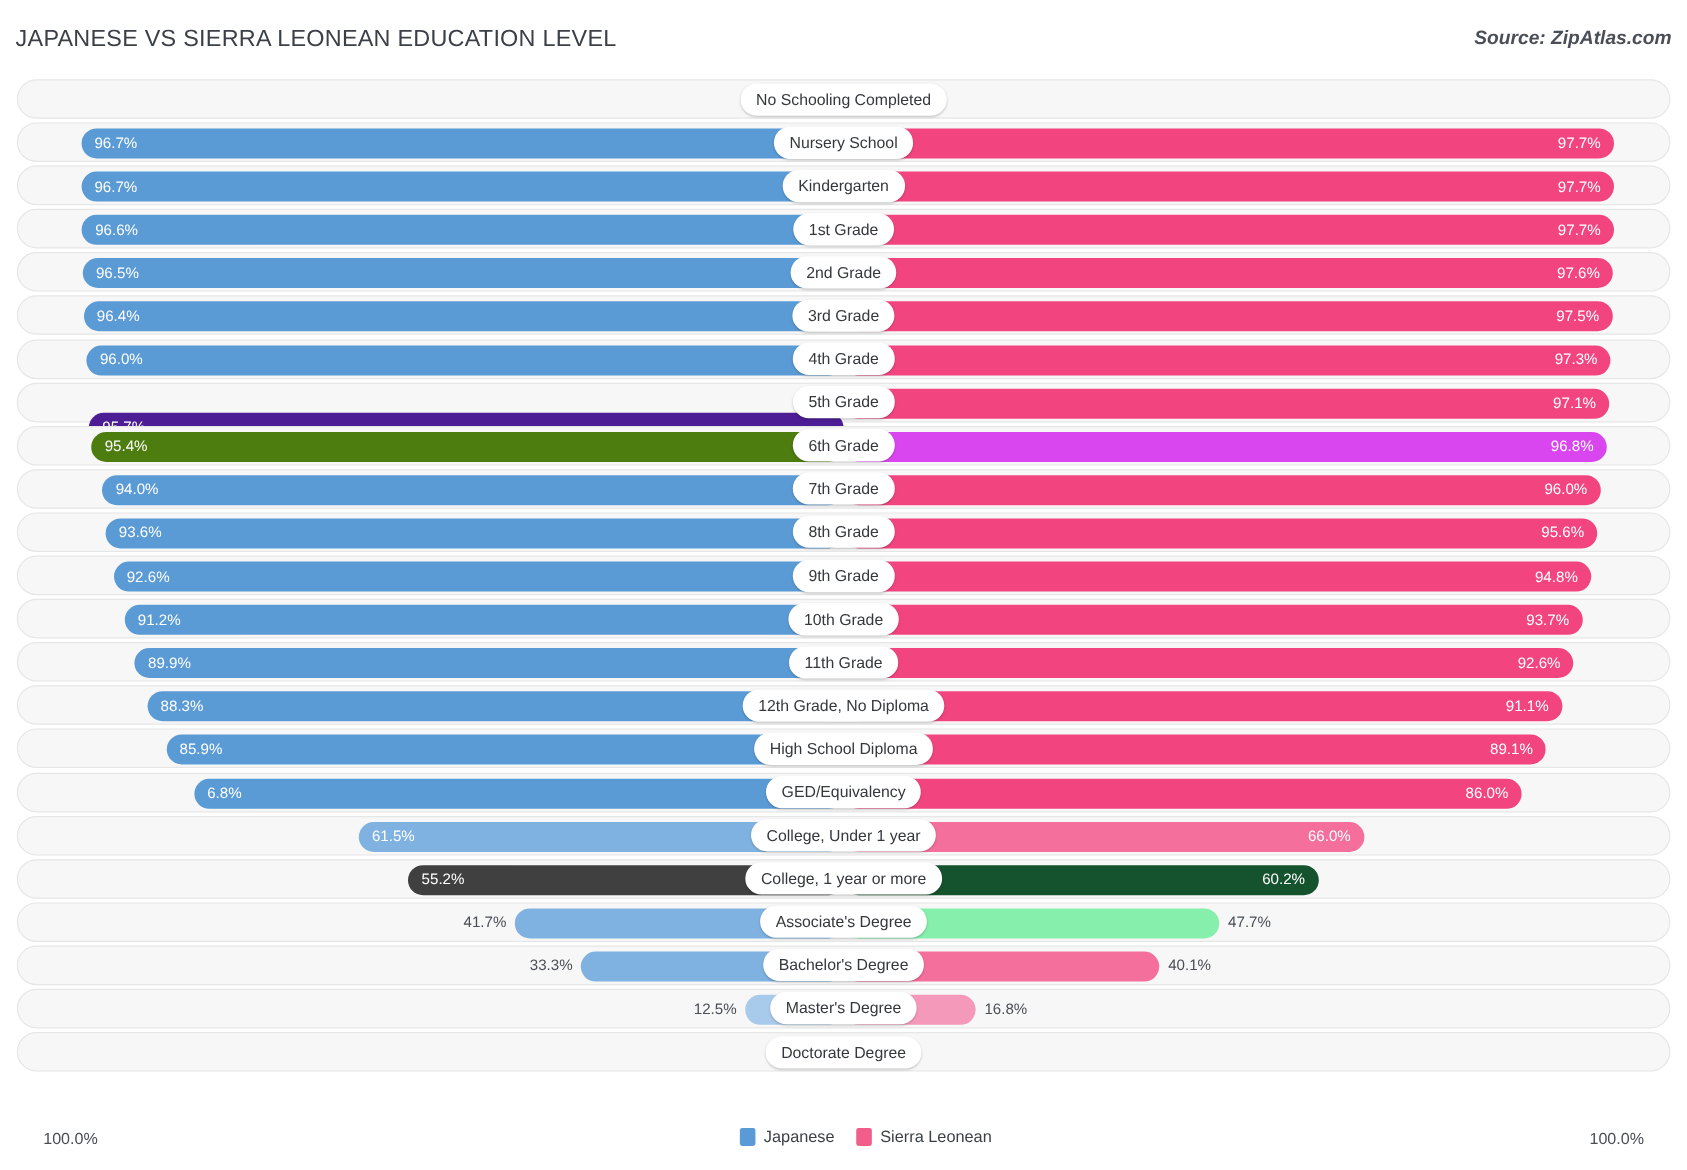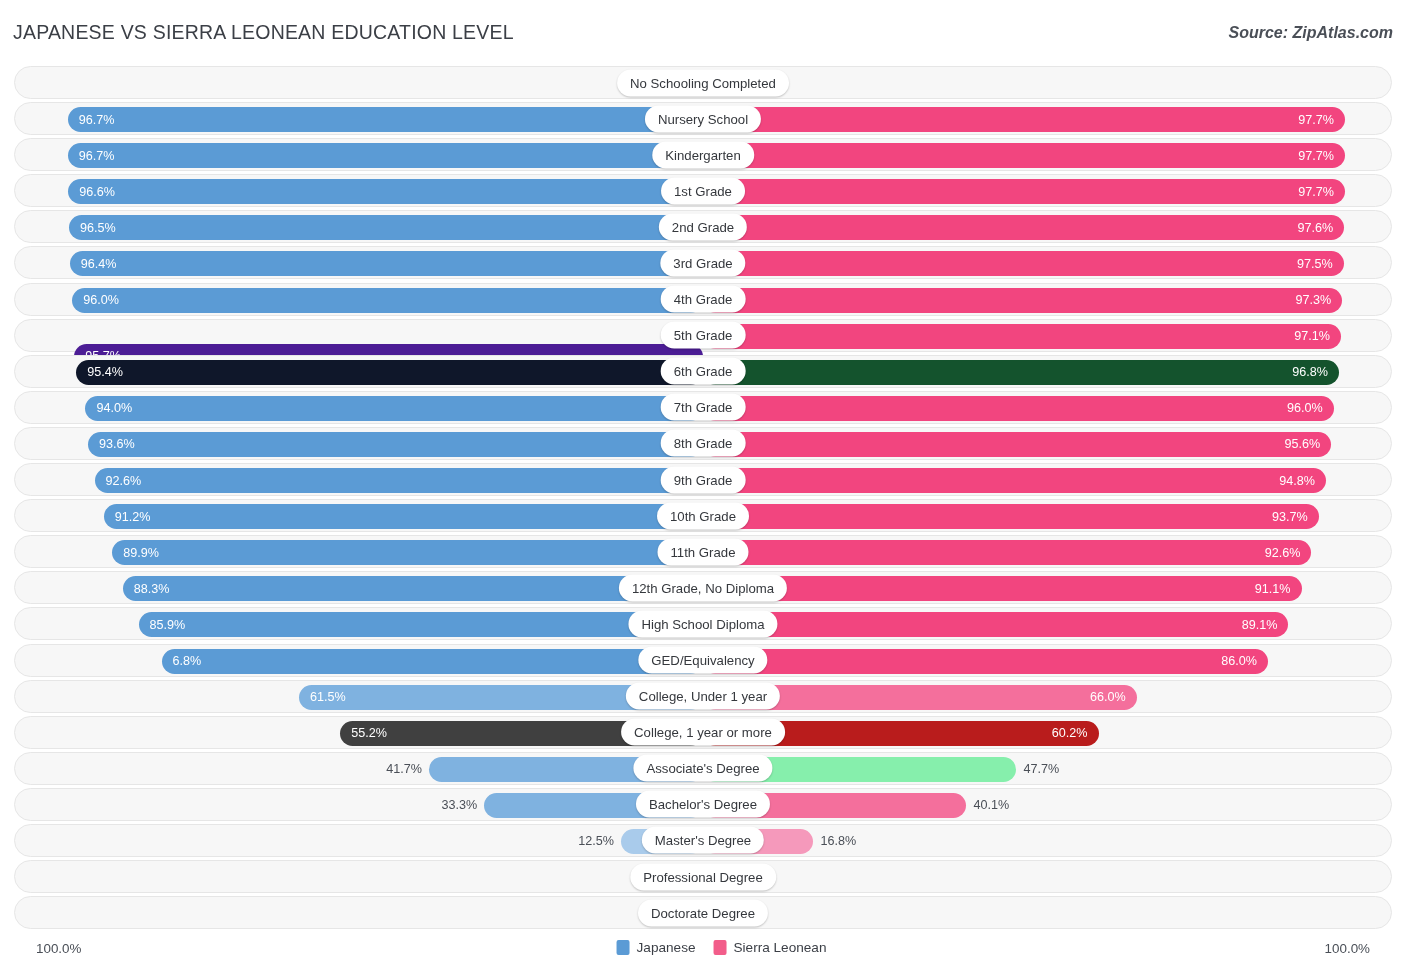--- a/index.html
+++ b/index.html
@@ -198,24 +198,24 @@
             <span class="vlabel l in">95.7%</span>
           </div>
           <div class="bar right" style="width: 46.3652%; background: rgb(242, 69, 127);">
             <span class="vlabel r in">97.1%</span>
           </div>
           <div class="pill">5th Grade</div>
         </div>
       </div>
       <div class="row">
         <div class="row-inner">
-          <div class="bar left" style="width: 45.5535%; background: #0f172a;">
+          <div class="bar left" style="width: 45.5535%; background: #4d7c0f;">
             <span class="vlabel l in">95.4%</span>
           </div>
-          <div class="bar right" style="width: 46.222%; background: #14532d;">
+          <div class="bar right" style="width: 46.222%; background: #d946ef;">
             <span class="vlabel r in">96.8%</span>
           </div>
           <div class="pill">6th Grade</div>
         </div>
       </div>
       <div class="row">
         <div class="row-inner">
           <div class="bar left" style="width: 44.885%; background: rgb(91, 155, 213);">
             <span class="vlabel l in">94.0%</span>
           </div>
@@ -311,21 +311,21 @@
             <span class="vlabel r in">66.0%</span>
           </div>
           <div class="pill">College, Under 1 year</div>
         </div>
       </div>
       <div class="row">
         <div class="row-inner">
           <div class="bar left" style="width: 26.358%; background: #404040;">
             <span class="vlabel l in">55.2%</span>
           </div>
-          <div class="bar right" style="width: 28.7455%; background: #b91c1c;">
+          <div class="bar right" style="width: 28.7455%; background: #14532d;">
             <span class="vlabel r in">60.2%</span>
           </div>
           <div class="pill">College, 1 year or more</div>
         </div>
       </div>
       <div class="row">
         <div class="row-inner">
           <div class="bar left" style="width: 19.9118%; background: rgb(127, 178, 224);">
             <span class="vlabel l out">41.7%</span>
           </div>
@@ -348,31 +348,20 @@
       </div>
       <div class="row">
         <div class="row-inner">
           <div class="bar left" style="width: 5.96875%; background: rgb(169, 203, 235);">
             <span class="vlabel l out">12.5%</span>
           </div>
           <div class="bar right" style="width: 8.022%; background: rgb(245, 153, 187);">
             <span class="vlabel r out">16.8%</span>
           </div>
           <div class="pill">Master's Degree</div>
-        </div>
-      </div>
-      <div class="row">
-        <div class="row-inner">
-          <div class="bar left" style="width: 1.67125%; background: rgb(169, 203, 235);">
-            <span class="vlabel l out">3.5%</span>
-          </div>
-          <div class="bar right" style="width: 2.14875%; background: rgb(245, 153, 187);">
-            <span class="vlabel r out">4.5%</span>
-          </div>
-          <div class="pill">Professional Degree</div>
         </div>
       </div>
       <div class="row">
         <div class="row-inner">
           <div class="bar left" style="width: 0.71625%; background: rgb(169, 203, 235);">
             <span class="vlabel l out">1.5%</span>
           </div>
           <div class="bar right" style="width: 0.955%; background: rgb(245, 153, 187);">
             <span class="vlabel r out">2.0%</span>
           </div>

